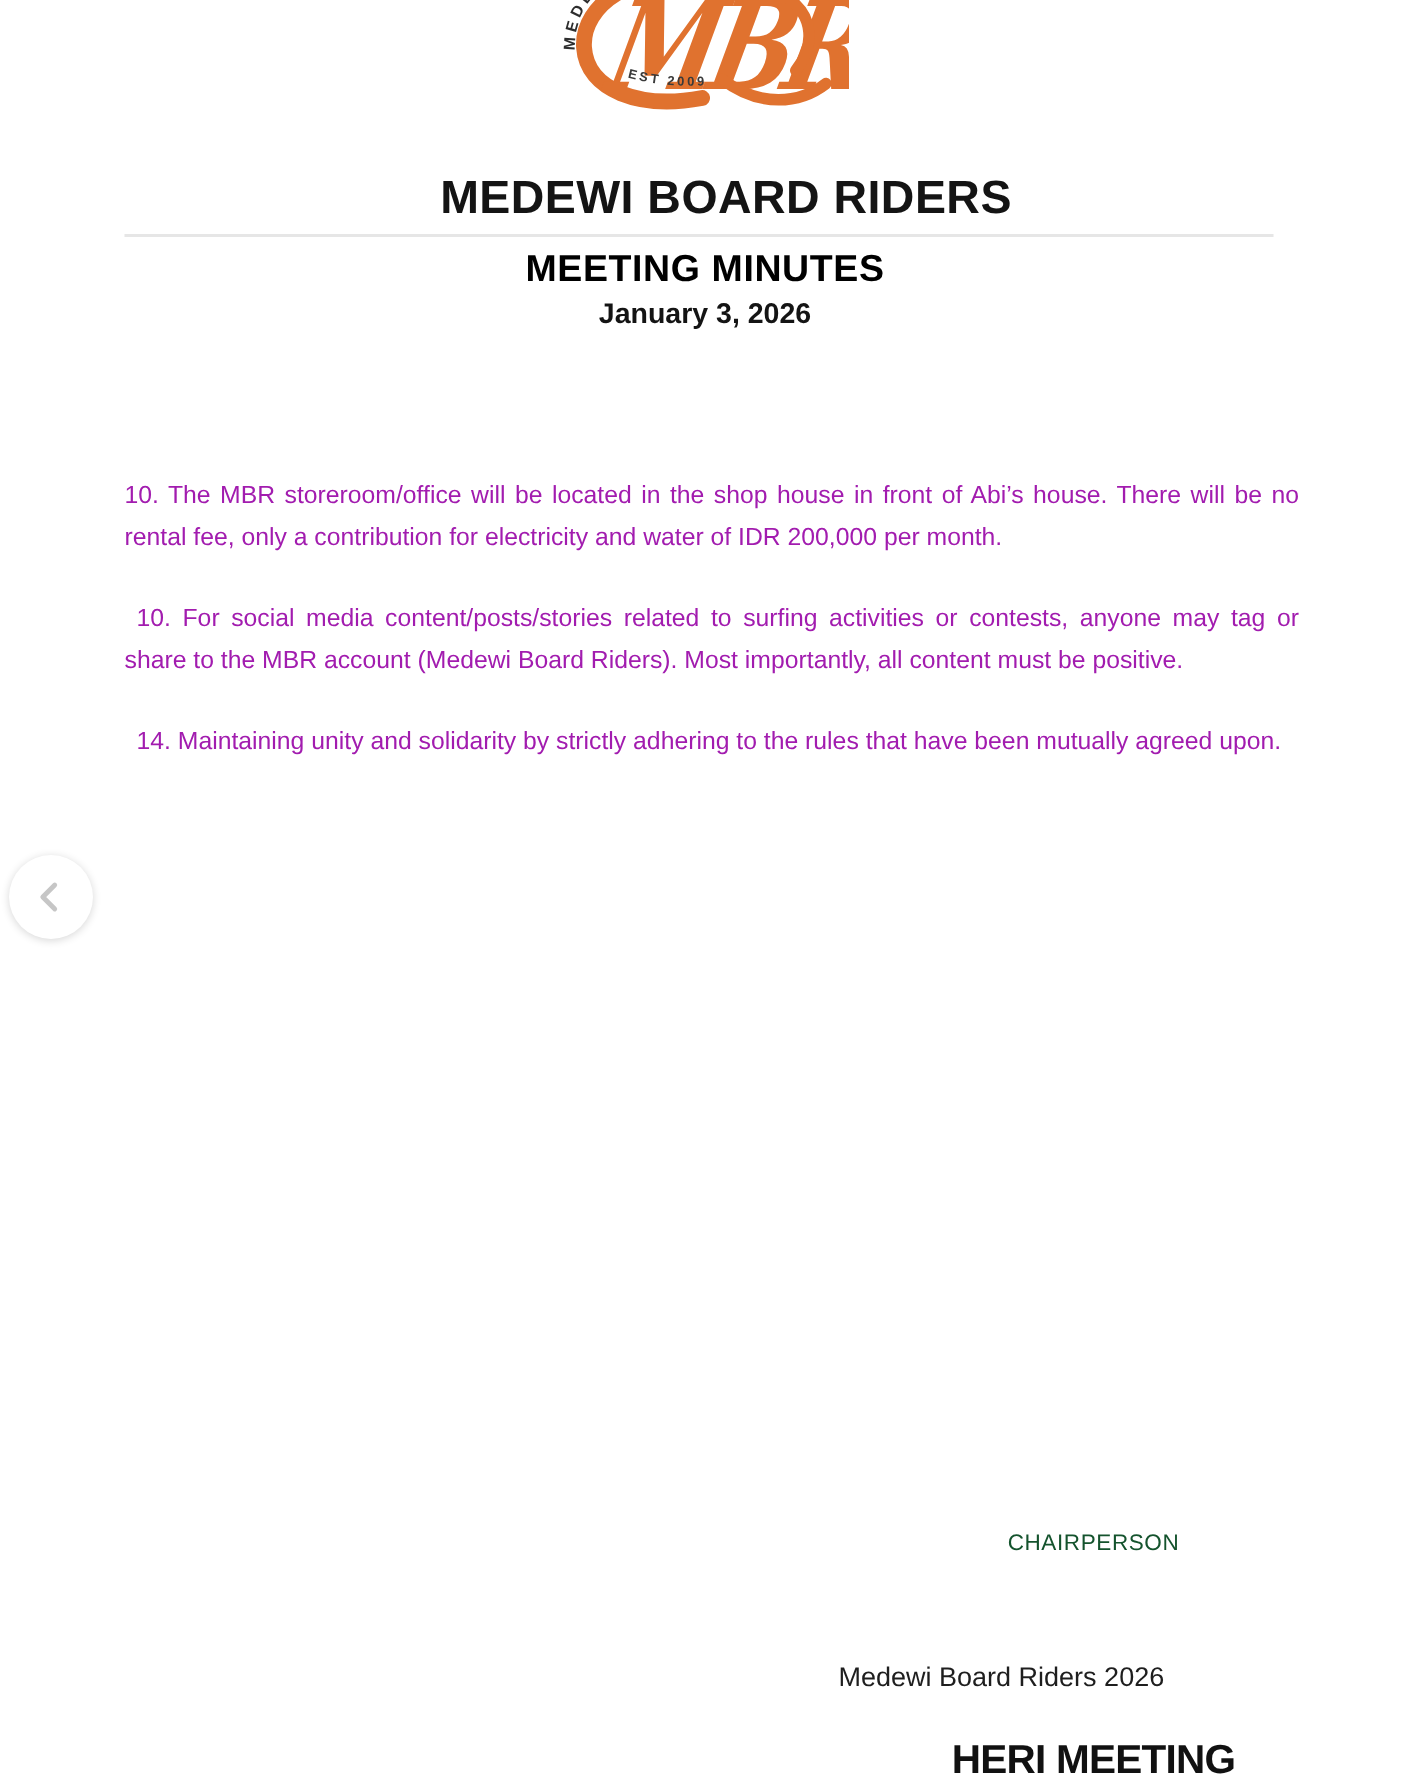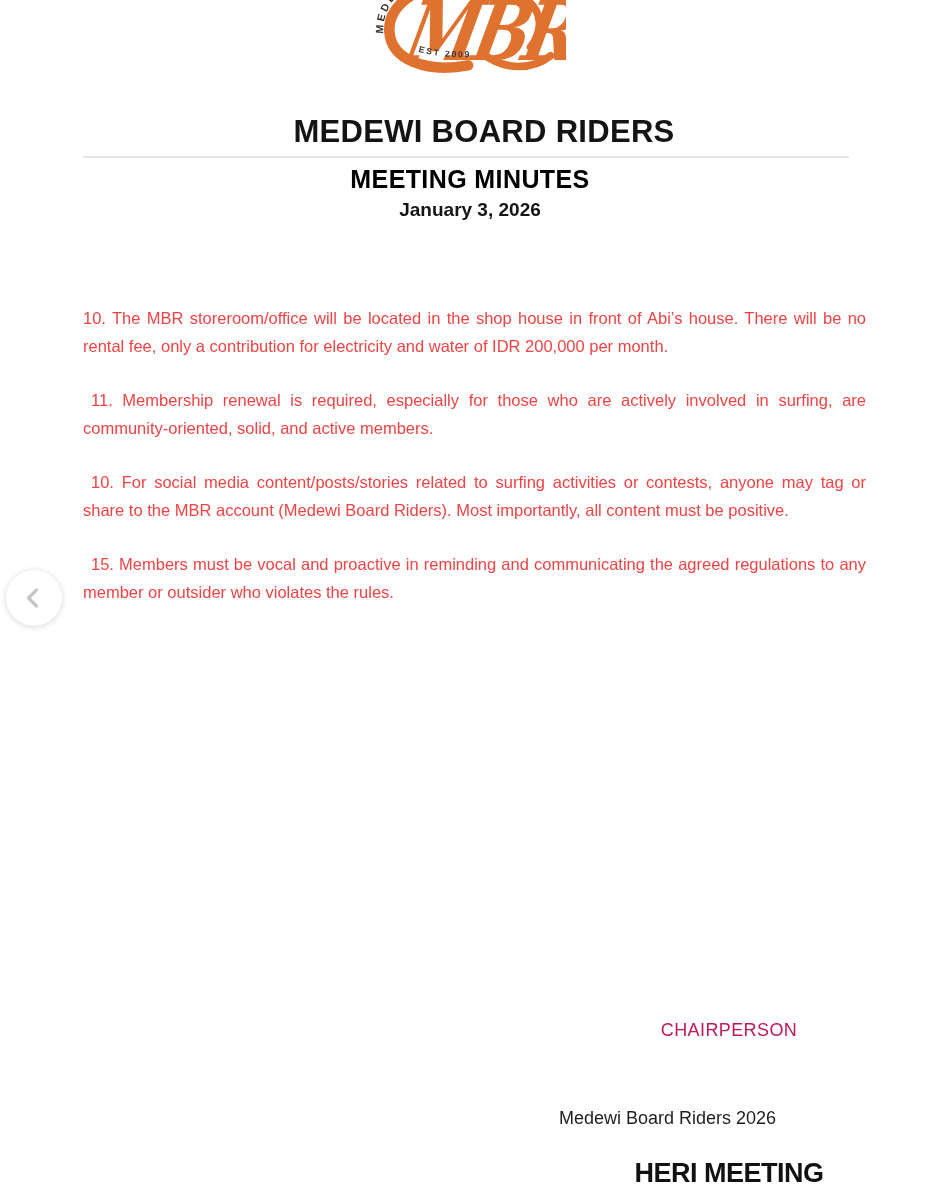--- a/index.html
+++ b/index.html
@@ -37,33 +37,33 @@
     letter-spacing: 0.4px; color: #000000;
   }
   .doc-date {
     position: absolute; top: 199px; left: 0;
     width: 940px; text-align: center;
     font-size: 19px; font-weight: 700; color: #141414;
   }
 
   
   .minutes {
-    position: absolute; top: 305px; left: 83px;
+    position: absolute; top: 317px; left: 83px;
     width: 783px;
     font-size: 16.5px; line-height: 27.5px;
     text-align: justify; text-justify: inter-word;
-    color: #ef4444;
+    color: #a21caf;
   }
   .minutes p { margin: 0 0 27px 0; }
   .minutes p + p { text-indent: 8px; }
 
   
   .sig-role {
     position: absolute; top: 1020px; left: 559px; width: 340px;
-    text-align: center; font-size: 18px; letter-spacing: 0.4px; color: #be185d;
+    text-align: center; font-size: 15px; letter-spacing: 0.4px; color: #14532d;
   }
   .sig-org {
     position: absolute; top: 1108px; left: 559px; width: 340px;
     font-size: 18px; color: #1e1e1e;
   }
   .sig-name {
     position: absolute; top: 1158px; left: 559px; width: 340px;
     text-align: center; font-size: 27px; font-weight: 700;
     letter-spacing: -0.5px; color: #111111;
   }
@@ -109,23 +109,22 @@
     </svg>
   </div>
 
   <h1 class="org-name" style="margin:14px;">MEDEWI BOARD RIDERS</h1>
   <div class="divider"></div>
   <h2 class="doc-title" style="margin:0;">MEETING MINUTES</h2>
   <div class="doc-date">January 3, 2026</div>
 
   <div class="minutes">
       <p>10. The MBR storeroom/office will be located in the shop house in front of Abi’s house. There will be no rental fee, only a contribution for electricity and water of IDR 200,000 per month.</p>
-      <p>11. Membership renewal is required, especially for those who are actively involved in surfing, are community-oriented, solid, and active members.</p>
       <p>10. For social media content/posts/stories related to surfing activities or contests, anyone may tag or share to the MBR account (Medewi Board Riders). Most importantly, all content must be positive.</p>
-      <p>15. Members must be vocal and proactive in reminding and communicating the agreed regulations to any member or outsider who violates the rules.</p>
+      <p>14. Maintaining unity and solidarity by strictly adhering to the rules that have been mutually agreed upon.</p>
     </div>
 
   <div class="sig-role">CHAIRPERSON</div>
   <div class="sig-org">Medewi Board Riders 2026</div>
   <div class="sig-name">HERI MEETING</div>
 
   <button class="prev-btn" aria-label="Previous">
     <svg width="24" height="24" viewBox="0 0 24 24">
       <polyline points="14.5,4 6.5,12 14.5,20" fill="none" stroke="#c6c6c6" stroke-width="3.2" stroke-linecap="round" stroke-linejoin="round"></polyline>
     </svg>

